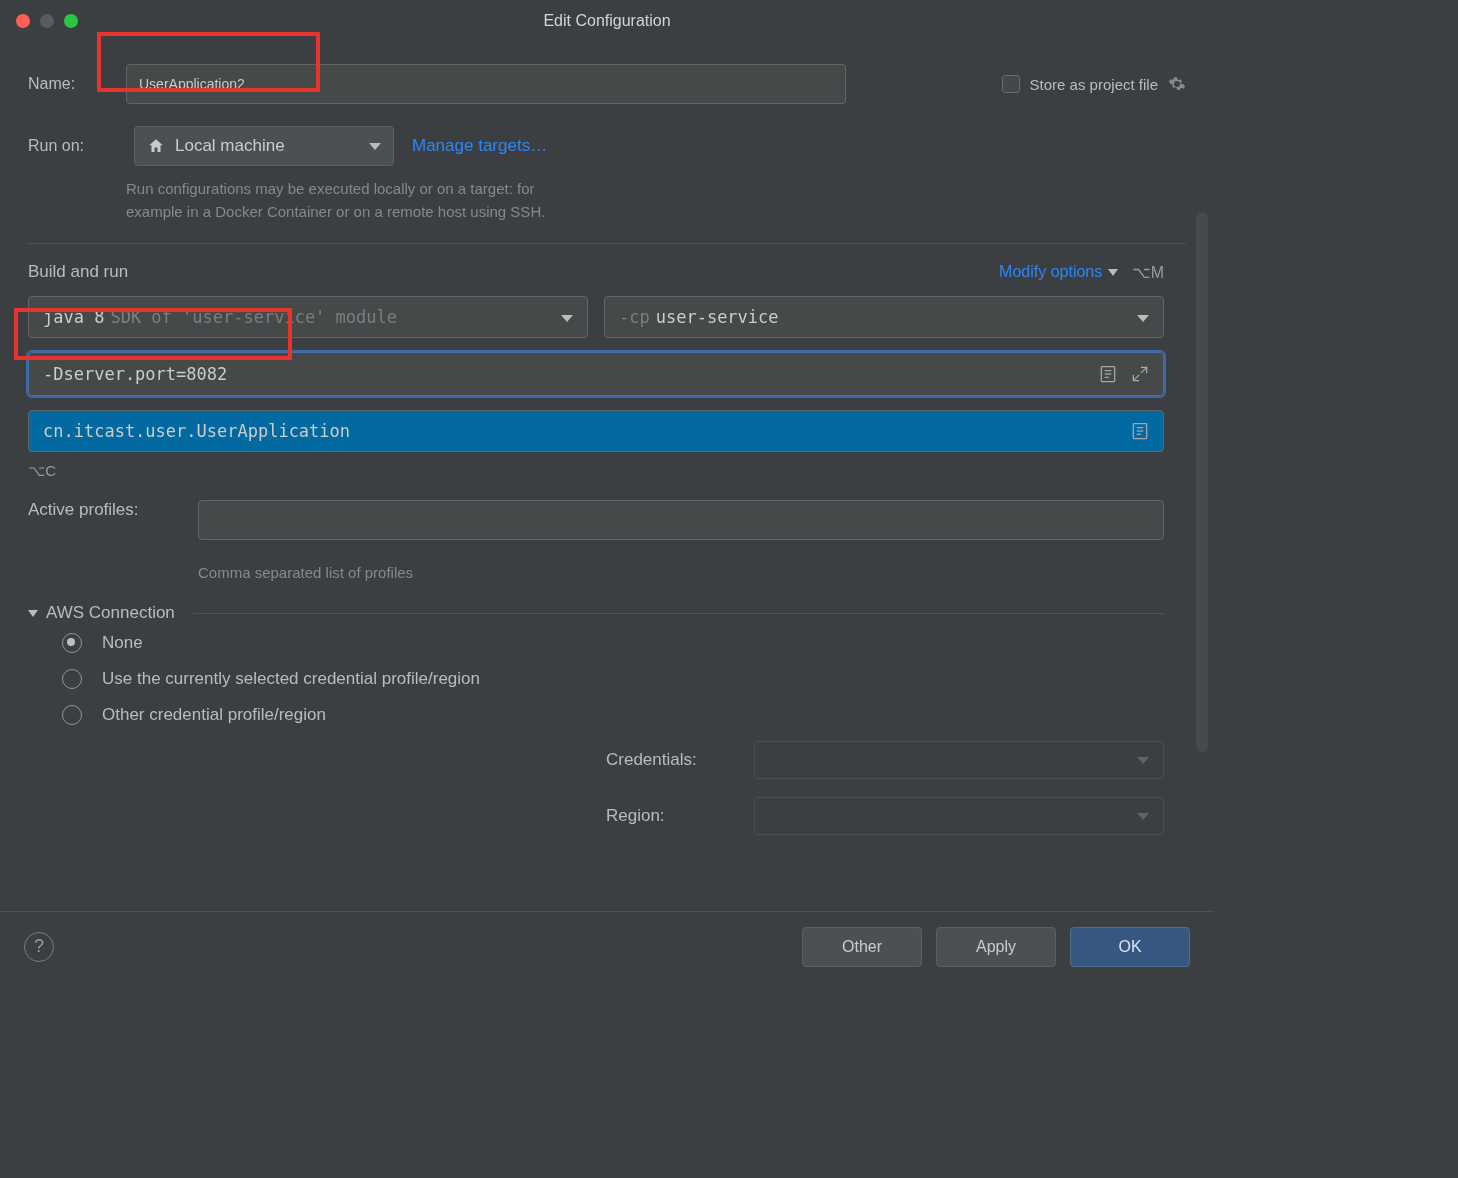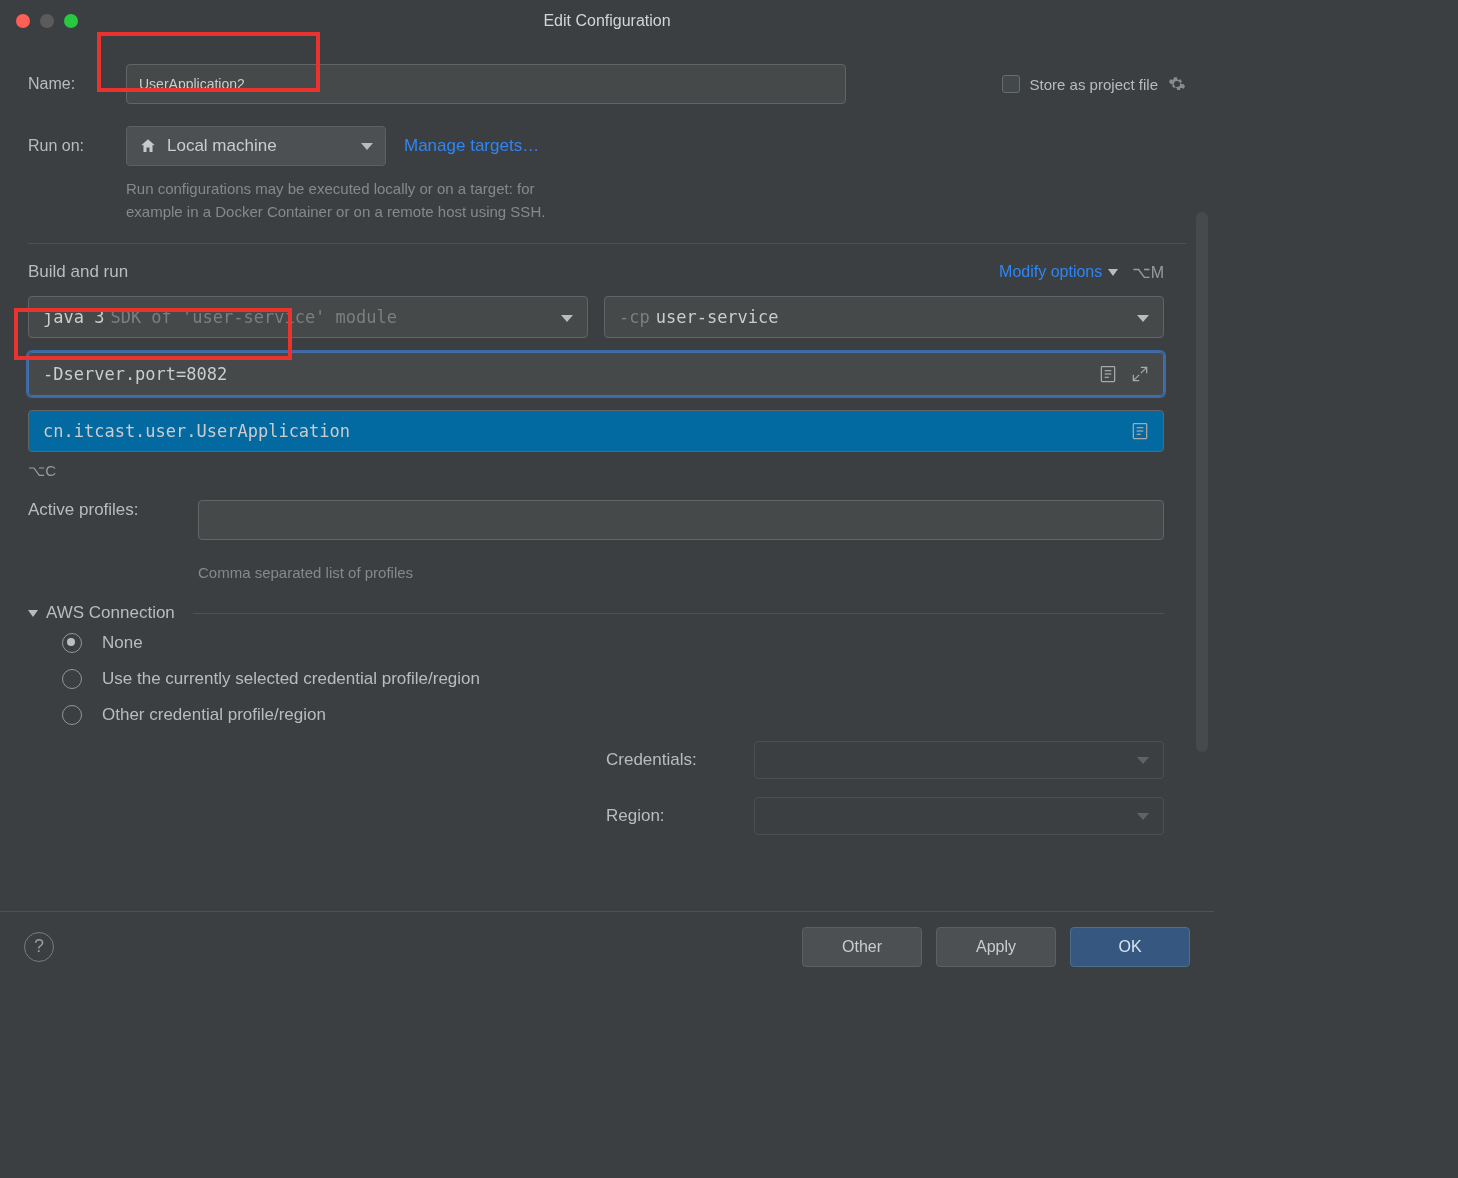--- a/index.html
+++ b/index.html
@@ -88,20 +88,21 @@
     display: flex;
     align-items: center;
     gap: 10px;
     background: #4C5052;
     border: 1px solid #5E6060;
     border-radius: 4px;
     padding: 0 12px;
     height: 40px;
     width: 260px;
     position: relative;
+    margin-left: 8px;
   }
   .home-icon { width: 18px; height: 18px; fill: #C9C9C9; }
   .select-text { font-size: 17px; color: #CCCCCC; flex: 1; }
   .caret-down {
     width: 0; height: 0;
     border-left: 6px solid transparent;
     border-right: 6px solid transparent;
     border-top: 7px solid #BBBBBB;
   }
   .link { color: #2E86F5; font-size: 17px; cursor: pointer; margin-left: 18px;}
@@ -336,21 +337,21 @@
       <div class="section-title">Build and run</div>
       <div class="modify-options">
         <span>Modify options</span>
         <span class="chev-down-sm" style="margin-left:6px;"></span>
       </div>
       <span class="shortcut">⌥M</span>
     </div>
 
     <div class="two-col">
       <div class="combo" style="flex:1;">
-        <span>java 3</span>
+        <span>java 8</span>
         <span class="sub">SDK of 'user-service' module</span>
         <div class="caret-down"></div>
       </div>
       <div class="combo" style="flex:1;">
         <span class="sub" style="margin-left:0;margin-right:6px;">-cp</span>
         <span>user-service</span>
         <div class="caret-down"></div>
       </div>
     </div>
 

